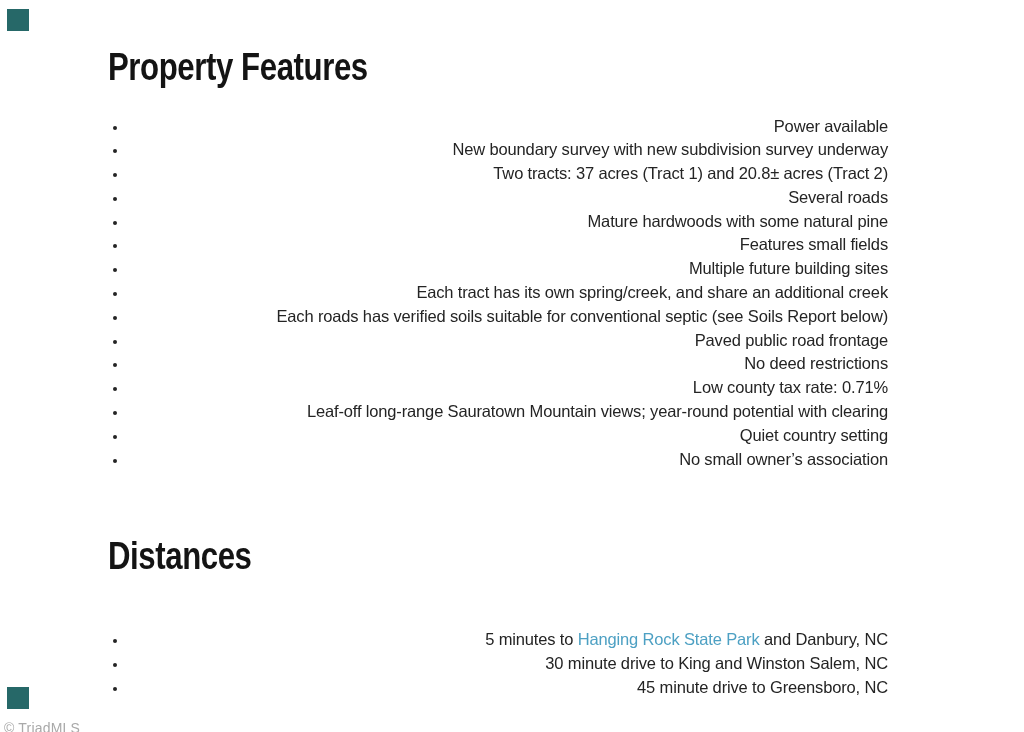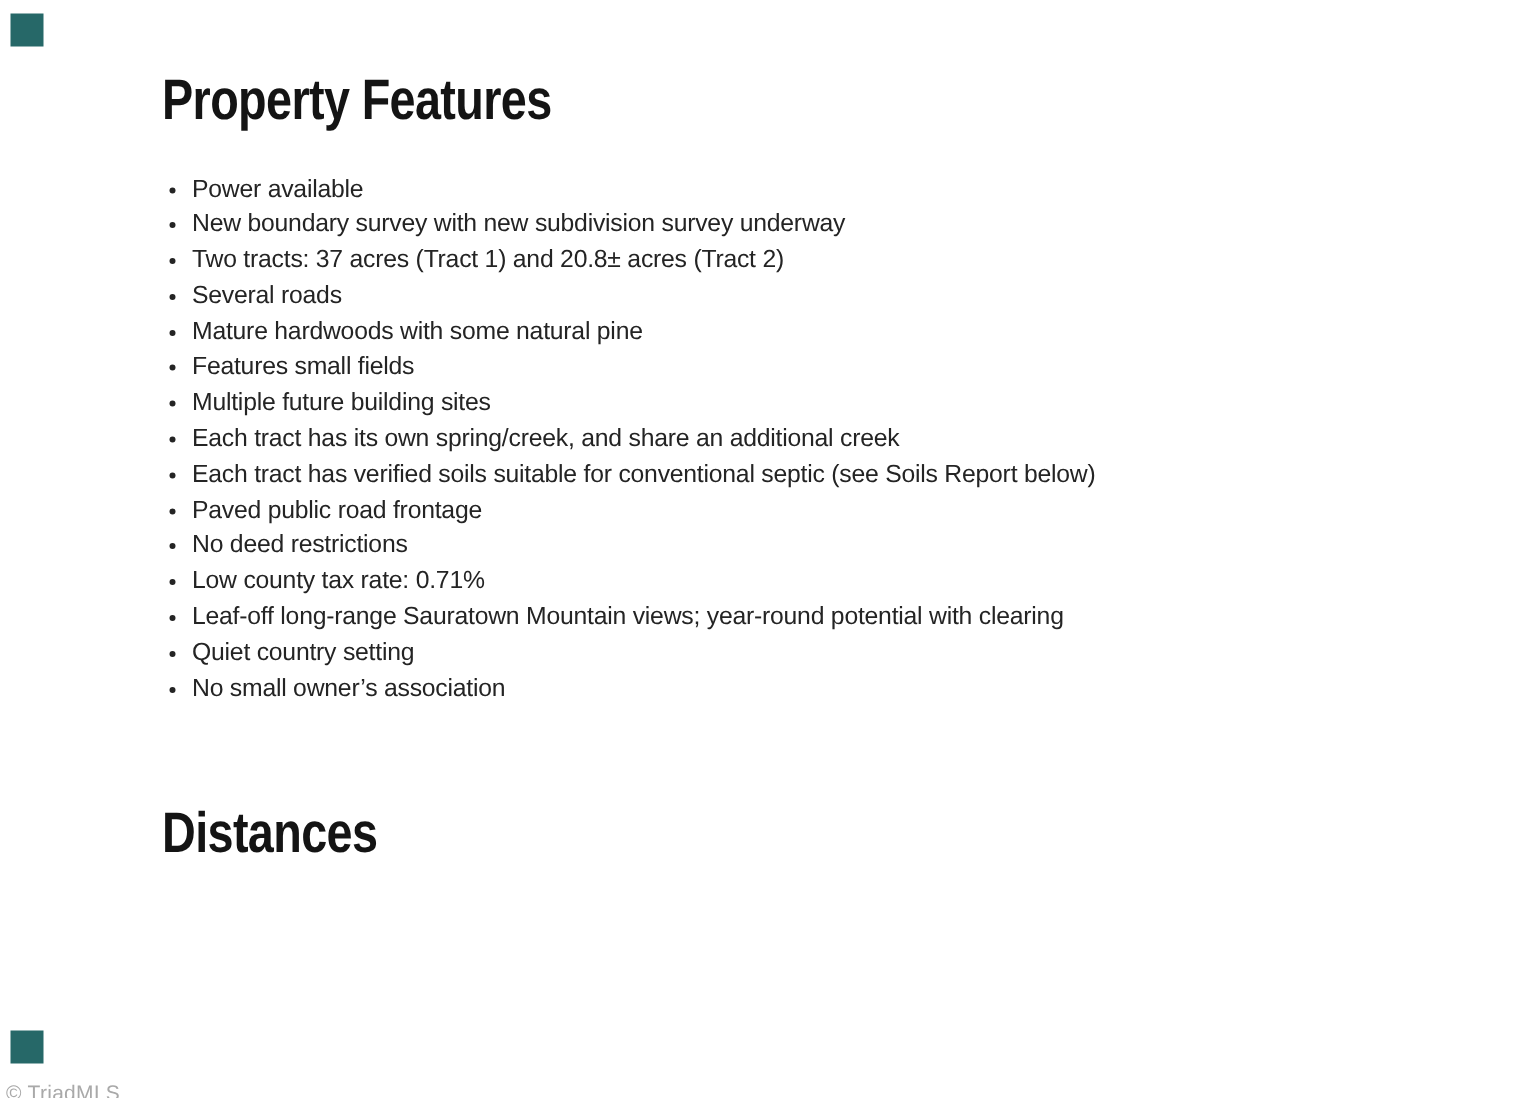--- a/index.html
+++ b/index.html
@@ -37,21 +37,21 @@
   h1.dist{margin-top:63px;}
   ul{
     margin:0;padding:0 0 0 20px;
     list-style:disc outside;
     font-size:16.5px;line-height:23.8px;
     letter-spacing:-0.15px;
     color:var(--body-text);
   }
   ul.features{margin-top:25.5px;}
   ul.distances{margin-top:49.5px;}
-  li{margin:0;padding:0;white-space:nowrap;}
+  li{margin:0;padding:0;white-space:nowrap;text-align:right;}
   li::marker{color:var(--body-text);font-size:0.82em;}
   a.park-link{
     color:var(--link-blue);
     text-decoration:none;
     cursor:pointer;
   }
   .watermark{
     position:absolute;left:4px;top:708px;
     font-size:14px;line-height:17px;
     color:var(--watermark-gray);
@@ -70,26 +70,31 @@
 
   <ul id="features-list" class="features">
       <li>Power available</li>
       <li>New boundary survey with new subdivision survey underway</li>
       <li>Two tracts: 37 acres (Tract 1) and 20.8± acres (Tract 2)</li>
       <li>Several roads</li>
       <li>Mature hardwoods with some natural pine</li>
       <li>Features small fields</li>
       <li>Multiple future building sites</li>
       <li>Each tract has its own spring/creek, and share an additional creek</li>
-      <li>Each tract has verified soils suitable for conventional septic (see Soils Report below)</li>
+      <li>Each roads has verified soils suitable for conventional septic (see Soils Report below)</li>
       <li>Paved public road frontage</li>
       <li>No deed restrictions</li>
       <li>Low county tax rate: 0.71%</li>
       <li>Leaf-off long-range Sauratown Mountain views; year-round potential with clearing</li>
       <li>Quiet country setting</li>
       <li>No small owner’s association</li>
     </ul>
 
   <h1 class="dist">Distances</h1>
 
+  <ul id="distances-list" class="distances">
+      <li>5 minutes to <a class="park-link" href="#">Hanging Rock State Park</a> and Danbury, NC</li>
+      <li>30 minute drive to King and Winston Salem, NC</li>
+      <li>45 minute drive to Greensboro, NC</li>
+    </ul>
 </main>
 
 <div class="watermark">© TriadMLS</div>
 
 </body></html>

